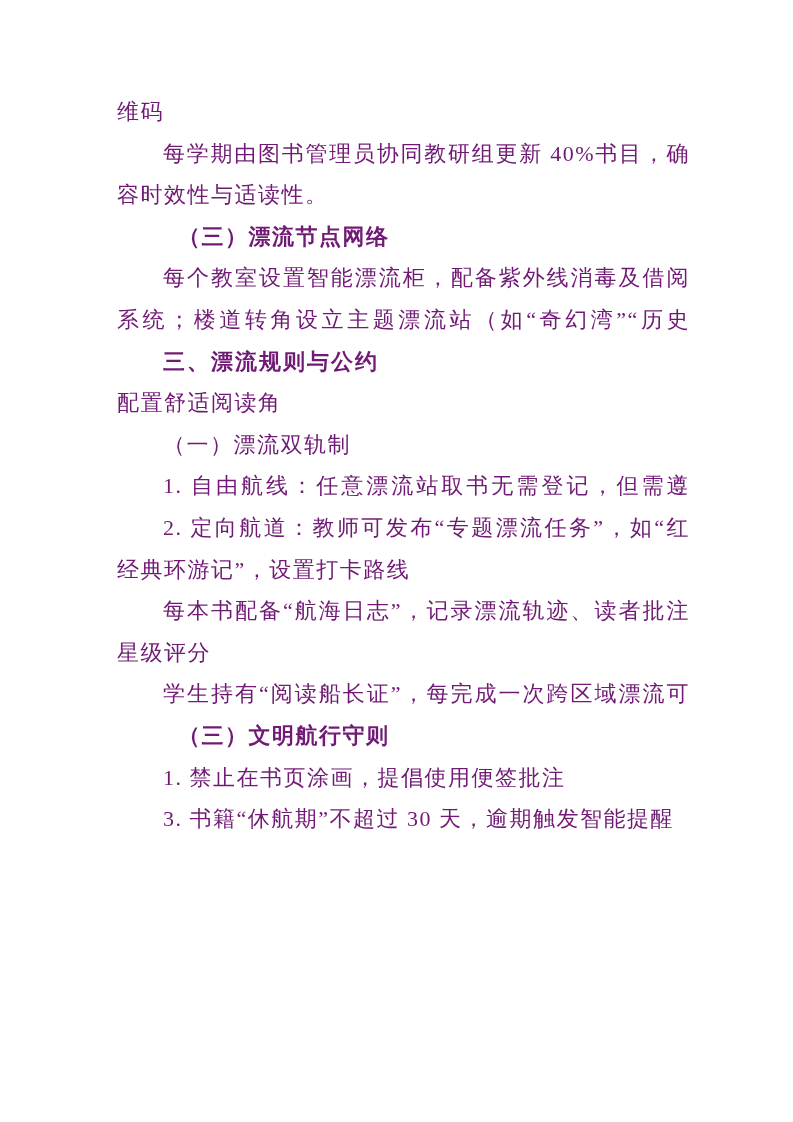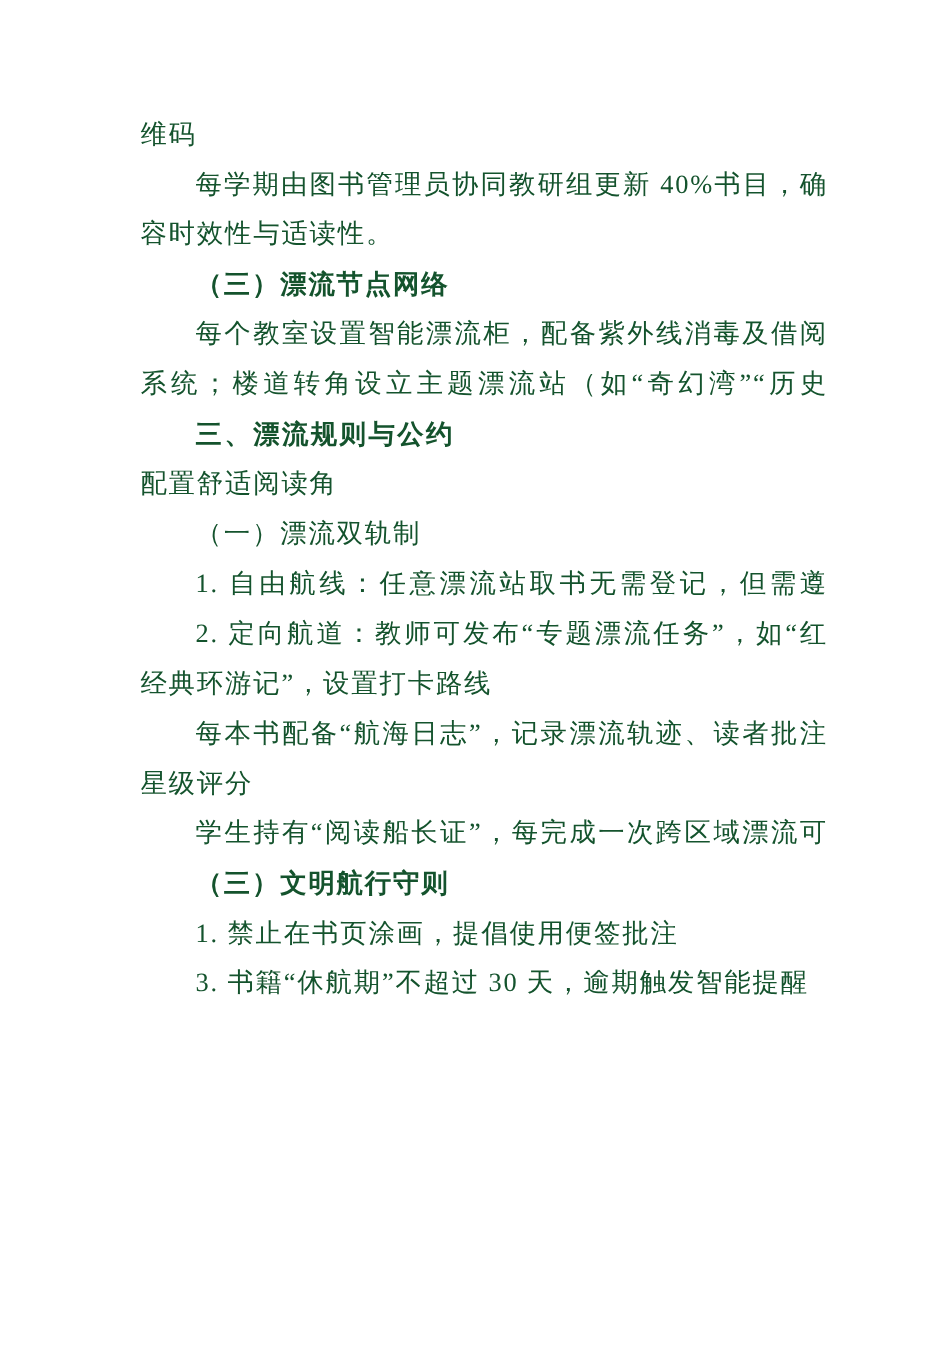--- a/index.html
+++ b/index.html
@@ -7,21 +7,21 @@
     padding: 0;
     background: #ffffff;
   }
   .page {
     position: relative;
     width: 793px;
     height: 1122px;
     background: #ffffff;
     overflow: hidden;
     font-family: "Liberation Serif", "DejaVu Serif", serif;
-    color: #14532d;
+    color: #701a75;
   }
   .content {
     position: absolute;
     left: 117px;
     top: 91px;
     width: 573px;
   }
   .line {
     height: 41.6px;
     line-height: 41.6px;
@@ -40,20 +40,21 @@
   .line.indent {
     text-indent: 46px;
   }
   .line.h1 .seg {
     font-family: "Liberation Sans", "DejaVu Sans", sans-serif;
     font-weight: 700;
     letter-spacing: 2px;
   }
   .line.h2 .seg {
     font-weight: 700;
+    margin-left: 15px;
   }
   .seg.bold {
     font-weight: 400;
   }
 </style>
 </head>
 <body>
 
 <div class="page">
   <div class="content">

